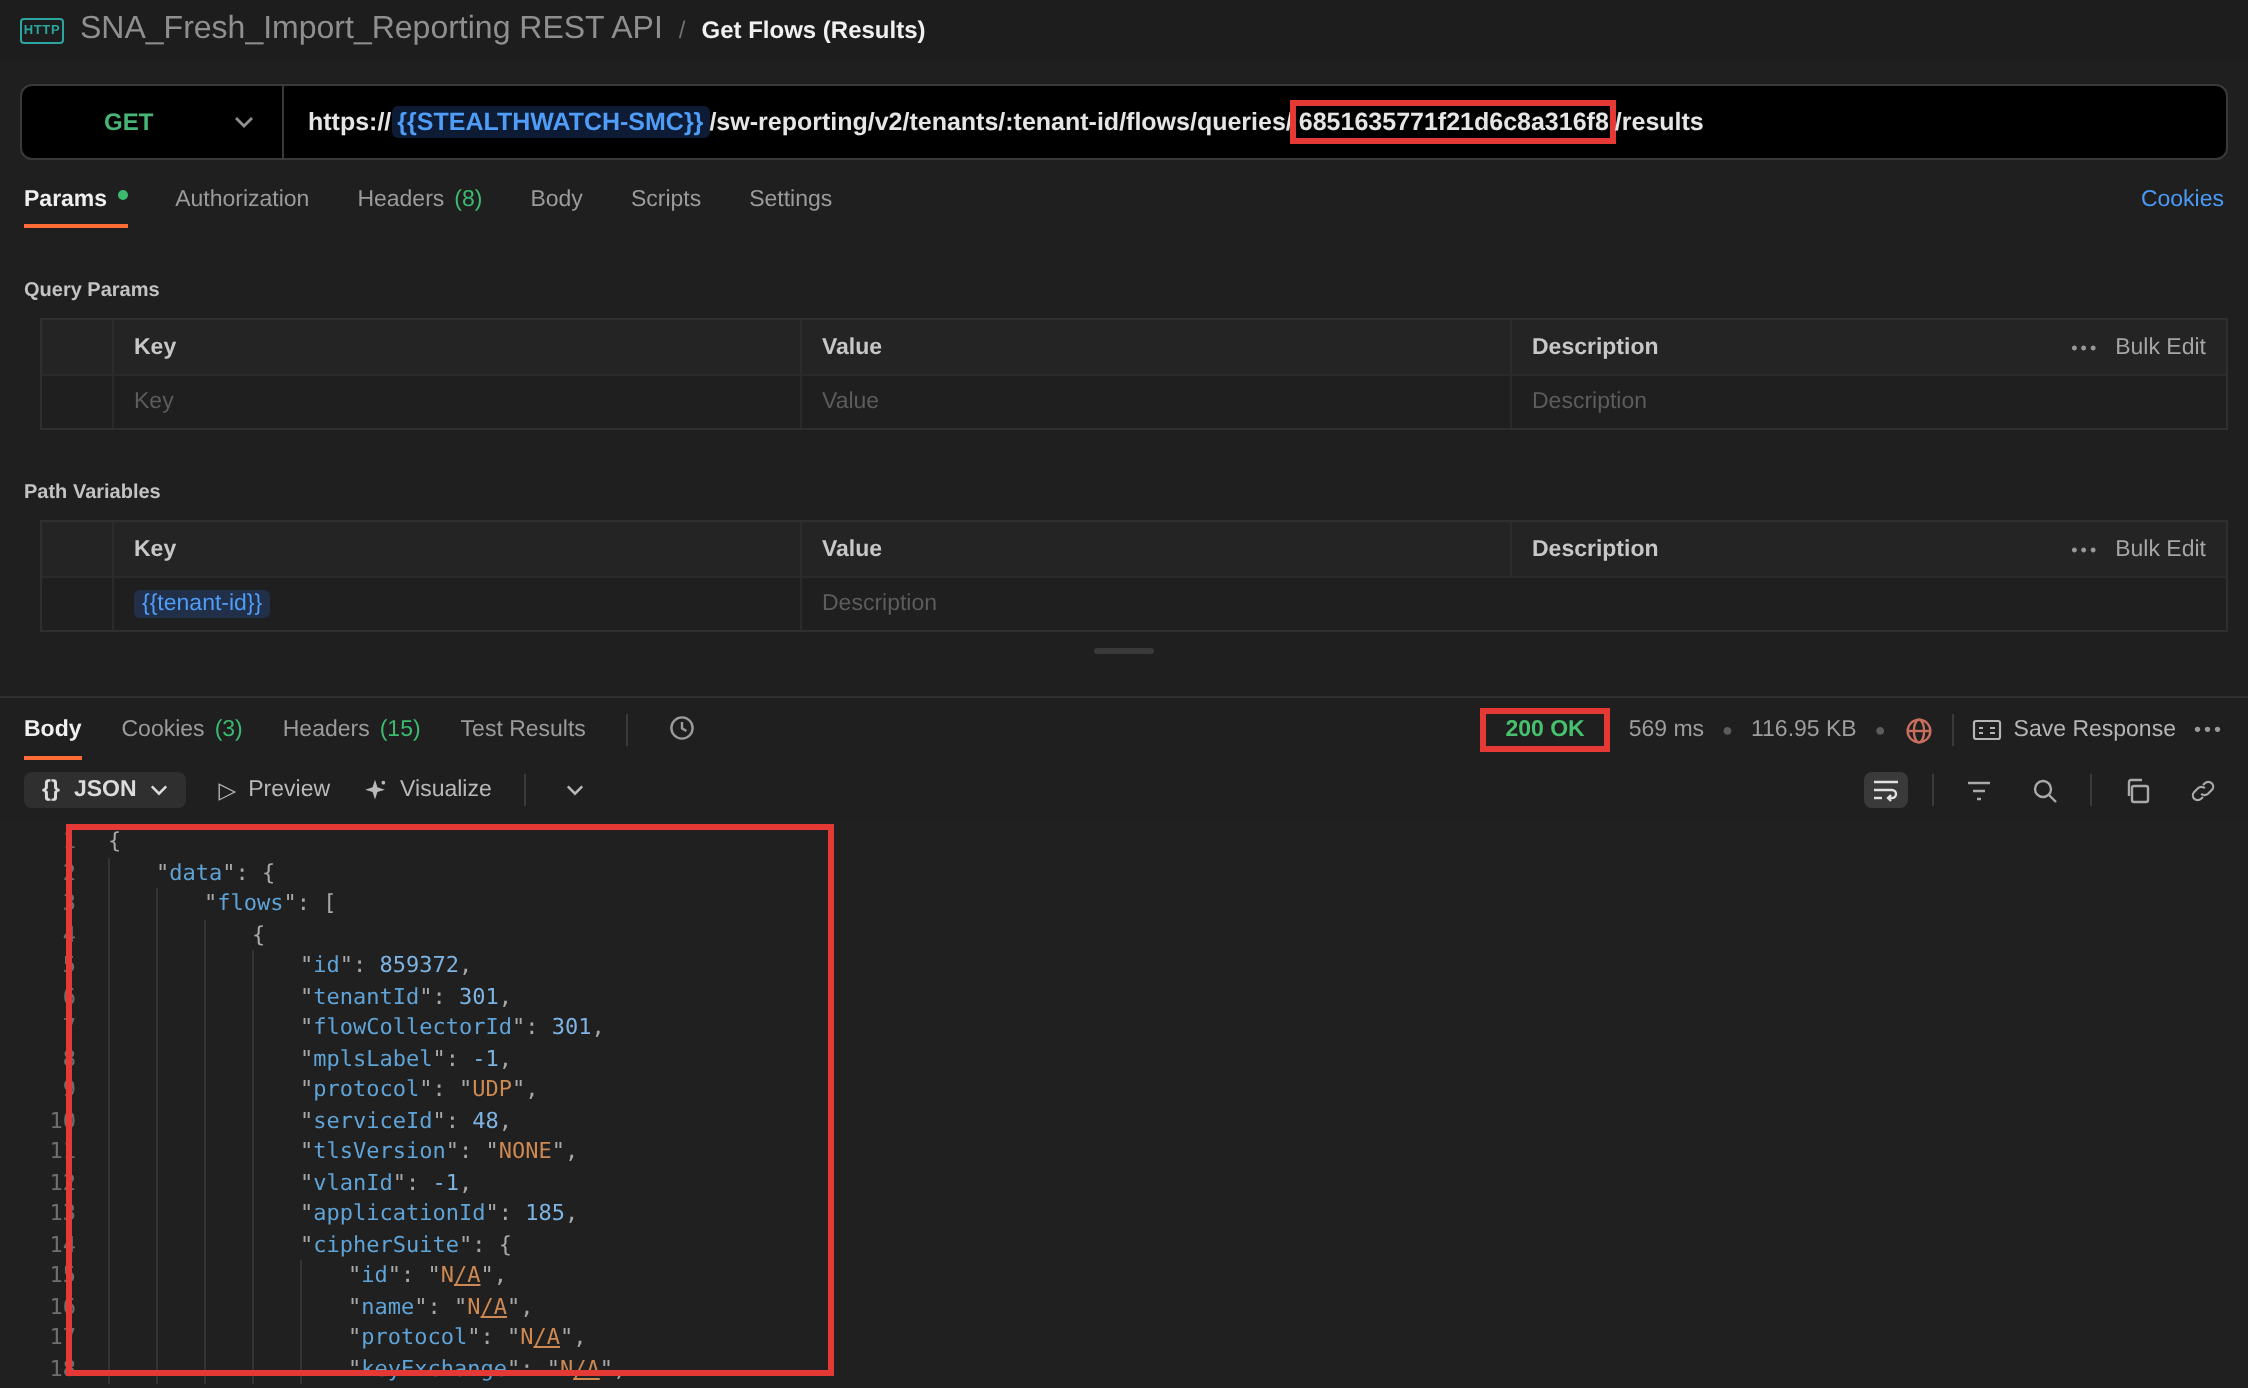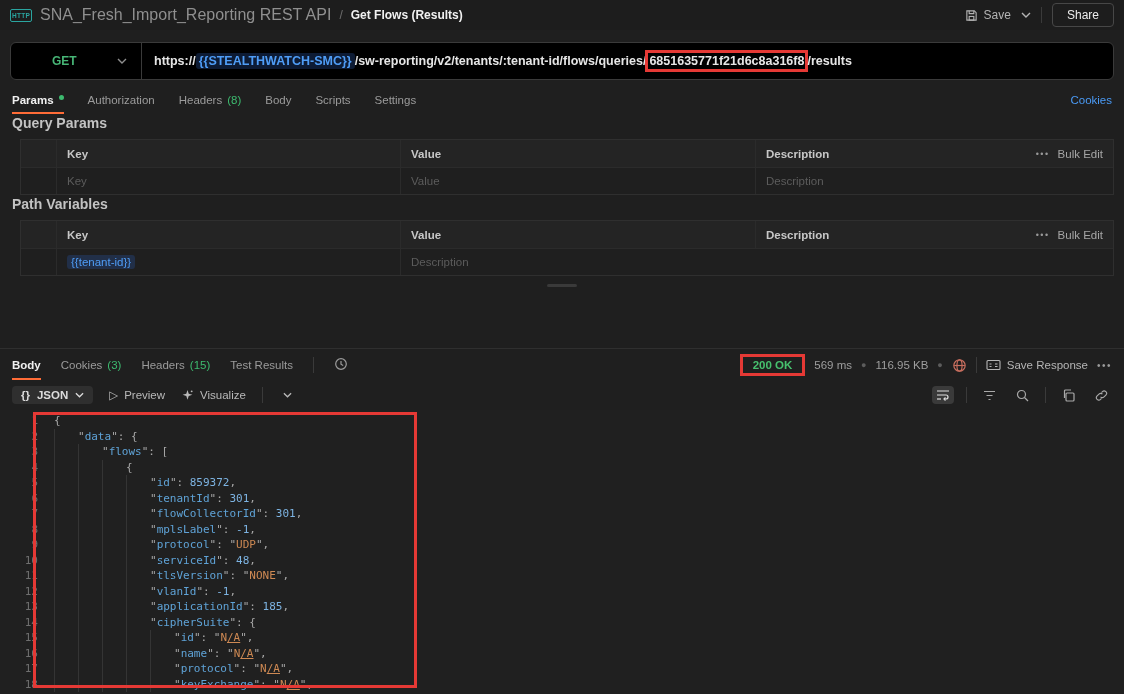--- a/index.html
+++ b/index.html
@@ -42,21 +42,21 @@
 
   
   .req-tabs { margin:8px 10px 0; padding:0 2px; display:flex; align-items:flex-end; gap:24px; height:26px; font-size:11.5px; color:#9b9b9b; flex:none; }
   .tab { padding-bottom:8px; cursor:pointer; display:flex; align-items:center; gap:5px; }
   .tab.active { color:#f0f0f0; font-weight:bold; border-bottom:2px solid var(--accent); padding-bottom:6px; }
   .dot { width:5px; height:5px; border-radius:50%; background:var(--green); margin-top:-6px; }
   .count { color:var(--green); }
   .cookies { margin-left:auto; color:var(--link_blue); cursor:pointer; padding-bottom:8px; }
 
   
-  .section-label { margin:1px 10px 0 12px; font-size:14px; font-weight:bold; color:#c3c3c3; flex:none; }
+  .section-label { margin:26px 10px 0 12px; font-size:10px; font-weight:bold; color:#c3c3c3; flex:none; }
   .ptable { margin:8px 10px 0 20px; border:1px solid #2f2f2f; font-size:11.5px; flex:none; }
   .trow { display:grid; grid-template-columns:36px 344px 355px 1fr; height:27px; }
   .trow + .trow { border-top:1px solid #2b2b2b; }
   .tcell { display:flex; align-items:center; padding:0 10px; border-right:1px solid #2b2b2b; overflow:hidden; }
   .tcell:last-child { border-right:none; }
   .thead .tcell { color:#c7c7c7; font-weight:bold; }
   .thead { background:#242424; }
   .desc-head { justify-content:space-between; }
   .bulk-group { display:flex; align-items:center; gap:8px; color:#a5a5a5; font-weight:normal; cursor:pointer; }
   .dots3 { font-size:9px; letter-spacing:1.5px; color:#999; }
@@ -105,41 +105,20 @@
     border:3px solid var(--annotation_red); pointer-events:none; }
 </style>
 </head>
 <body>
 
 <div class="topbar">
   <span class="http-badge">HTTP</span>
   <span class="crumb-collection">SNA_Fresh_Import_Reporting REST API</span>
   <span class="crumb-sep">/</span>
   <span class="crumb-name">Get Flows (Results)</span>
-  <div class="topbar-right">
-    <span class="save-group">
-      <span>
-        <svg width="13" height="13" viewBox="0 0 14 14" fill="none" stroke="currentColor" stroke-width="1.2">
-            <path d="M2 2h8l2 2v8H2z"></path>
-            <path d="M4.5 2v3h5V2"></path>
-            <rect x="4.5" y="8" width="5" height="4"></rect>
-          </svg>
-      </span>
-      <span>Save</span>
-    </span>
-    <span class="save-group">
-      <span>
-        <svg width="10" height="6" viewBox="0 0 10 6">
-            <path d="M1 1l4 4 4-4" fill="none" stroke="currentColor" stroke-width="1.4"></path>
-          </svg>
-      </span>
-    </span>
-    <span class="vdiv"></span>
-    <button class="share-btn">Share</button>
-  </div>
 </div>
 
 <div class="url-row">
   <div class="url-bar">
     <div class="method">
       <span>GET</span>
       <span class="chev">
         <svg width="10" height="6" viewBox="0 0 10 6">
             <path d="M1 1l4 4 4-4" fill="none" stroke="currentColor" stroke-width="1.4"></path>
           </svg>

